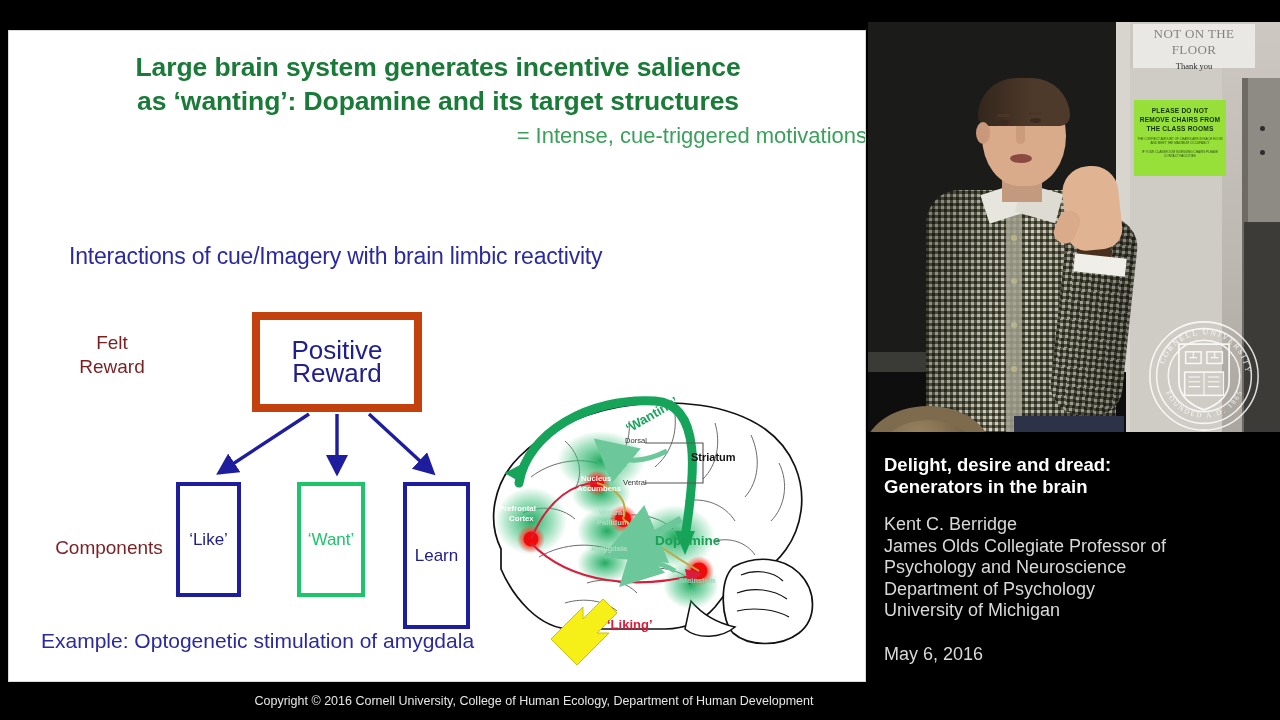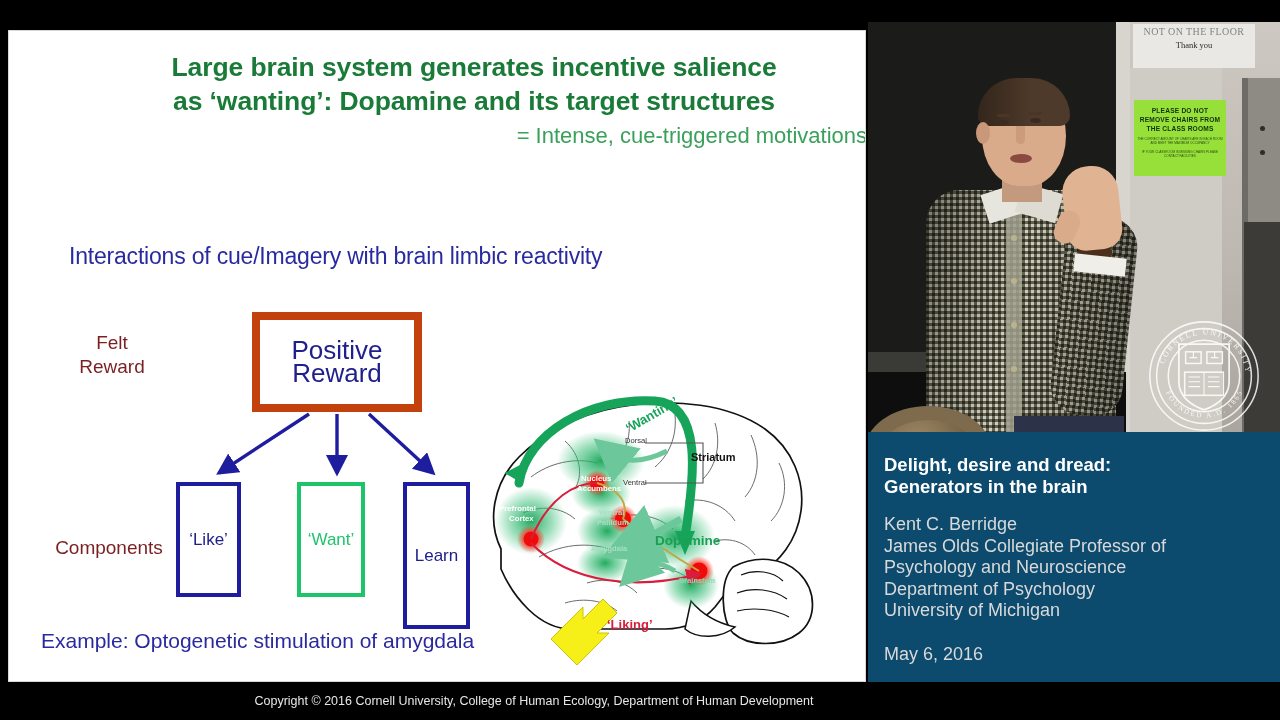--- a/index.html
+++ b/index.html
@@ -4,21 +4,21 @@
 <style>
   html,body{margin:0;padding:0;background:#000;}
   body{width:1280px;height:720px;overflow:hidden;font-family:"Liberation Sans",sans-serif;}
   #stage{position:relative;width:1280px;height:720px;background:#000;}
 
   
   #slide{position:absolute;left:8px;top:30px;width:858px;height:652px;background:#ffffff;
          border:1px solid #d8d8d8;box-sizing:border-box;overflow:hidden;}
 
   .ttl{position:absolute;left:0;width:858px;text-align:center;color:#1a7a38;
-       font-weight:bold;font-size:26.5px;line-height:32px;letter-spacing:-.1px;padding-left:36px;}
+       font-weight:bold;font-size:26.5px;line-height:32px;letter-spacing:-.1px;}
   #ttl1{top:20px;}
   #ttl2{top:54px;}
   #ttl3{position:absolute;left:0;width:858px;text-align:right;top:92px;color:#3aa05a;
         font-size:22px;font-weight:normal;}
 
   #subhead{position:absolute;left:60px;top:170px;width:760px;color:#2a2aa0;
            font-size:23px;font-weight:normal;letter-spacing:-.2px;margin-top:42px;}
 
   
   .maroon{position:absolute;color:#7a1f22;font-size:19px;line-height:24px;text-align:center;}
@@ -59,21 +59,21 @@
   #pillar{left:262px;top:46px;width:92px;height:374px;background:#cfccc5;}
   #cabinet{left:380px;top:56px;width:32px;height:364px;background:#8e8b85;}
   #cabinetEdge{left:374px;top:56px;width:7px;height:364px;background:#6e6b66;}
   #cabDot1{left:392px;top:104px;width:5px;height:5px;border-radius:50%;background:#2c2c2c;}
   #cabDot2{left:392px;top:128px;width:5px;height:5px;border-radius:50%;background:#2c2c2c;}
   #cabLower{left:376px;top:200px;width:36px;height:220px;background:#3c3b38;}
   #deskDark{left:0;top:350px;width:258px;height:70px;background:#0e0e0e;}
 
   #signWhite{position:absolute;left:265px;top:2px;width:122px;height:44px;background:#e9e8e4;
              color:#2b2b2b;font-family:"Liberation Serif",serif;text-align:center;}
-  #signWhiteL1{font-size:10px;margin-top:2px;letter-spacing:.4px;opacity:.55;}
+  #signWhiteL1{font-size:13px;margin-top:2px;letter-spacing:.4px;opacity:.55;}
   #signWhiteL2{font-size:8.5px;margin-top:3px;}
   #signGreen{position:absolute;left:266px;top:78px;width:92px;height:76px;background:#97e03a;
              color:#12300a;text-align:center;padding:6px 3px 0;box-sizing:border-box;}
   .sgl{font-size:6.6px;font-weight:bold;line-height:9px;letter-spacing:.2px;}
   .sgs{font-size:3.1px;line-height:4.4px;margin-top:4px;opacity:.85;}
 
   
   #speaker{position:absolute;left:38px;top:38px;width:230px;height:390px;}
   .pc{position:absolute;}
   #torso{left:20px;top:130px;width:190px;height:262px;border-radius:34px 34px 0 0;
@@ -123,21 +123,21 @@
                 border-radius:52% 52% 0 0;background:#7e6a4c;}
   #audienceHead2{position:absolute;left:8px;top:398px;width:104px;height:78px;
                  border-radius:50% 50% 0 0;
                  background:radial-gradient(circle at 40% 30%,#a08a66,#6d5a3e 70%);}
   #audienceShoulder{position:absolute;left:-20px;top:452px;width:200px;height:40px;
                     background:#17140f;}
 
   #seal{position:absolute;left:278px;top:296px;width:116px;height:116px;opacity:.88;}
 
   
-  #infoPanel{position:absolute;left:0;top:410px;width:412px;height:250px;background:#0c4a6e;}
+  #infoPanel{position:absolute;left:0;top:410px;width:412px;height:250px;background:#000000;}
   #infoTitle{position:absolute;left:16px;top:22px;width:380px;color:#fff;font-weight:bold;
              font-size:18.5px;line-height:22px;}
   #infoBody{position:absolute;left:16px;top:82px;width:390px;color:#d9d9d9;font-size:18px;
             line-height:21.5px;}
   #infoDate{position:absolute;left:16px;top:212px;color:#d9d9d9;font-size:18px;}
 
   
   #footer{position:absolute;left:0;top:688px;width:1068px;height:32px;background:#000;
           color:#e6e6e6;font-size:12.5px;text-align:center;line-height:26px;}
 </style>

